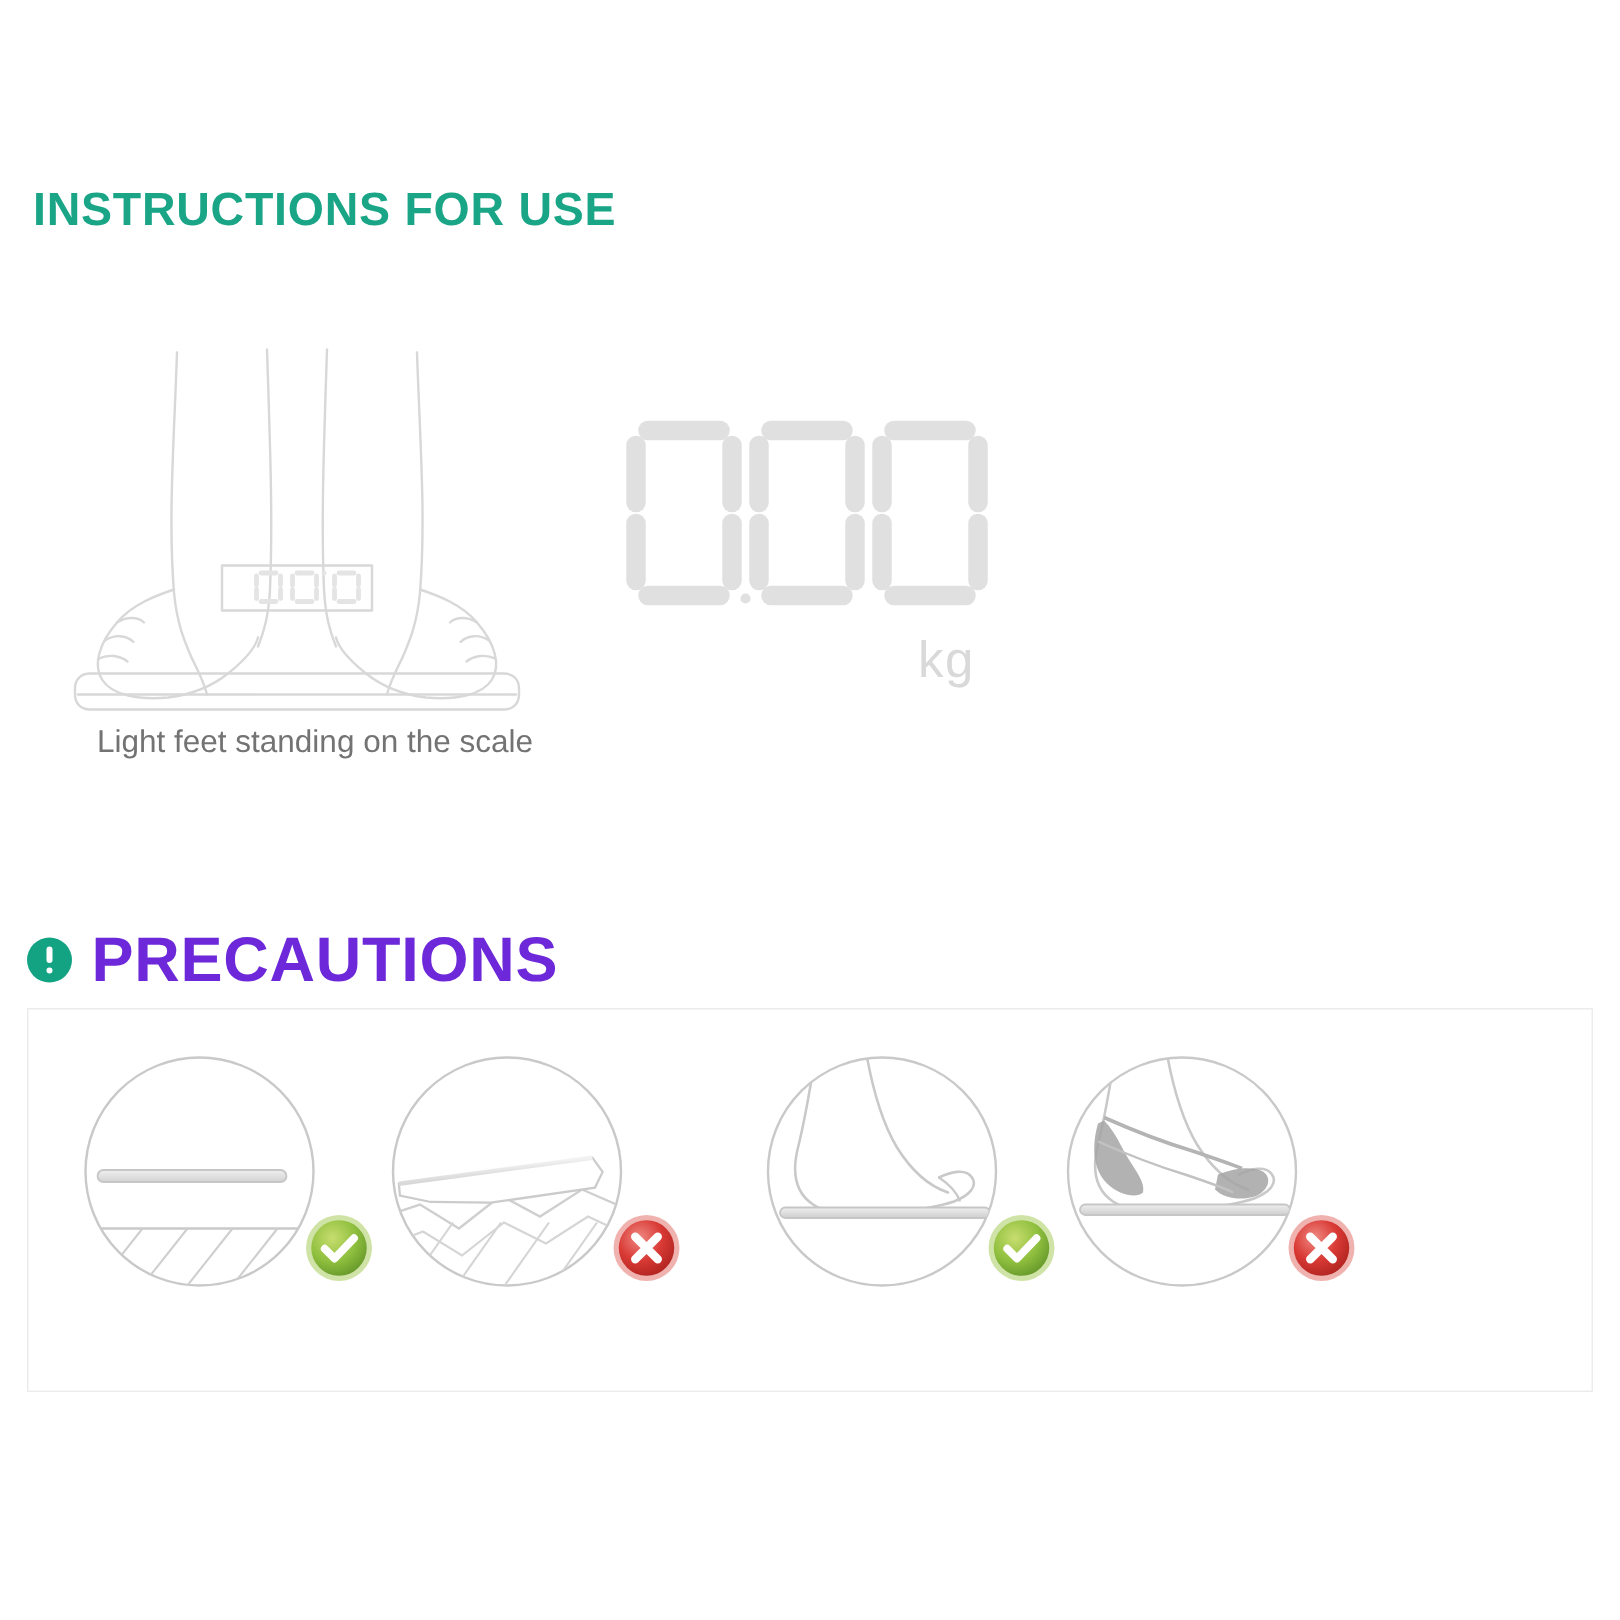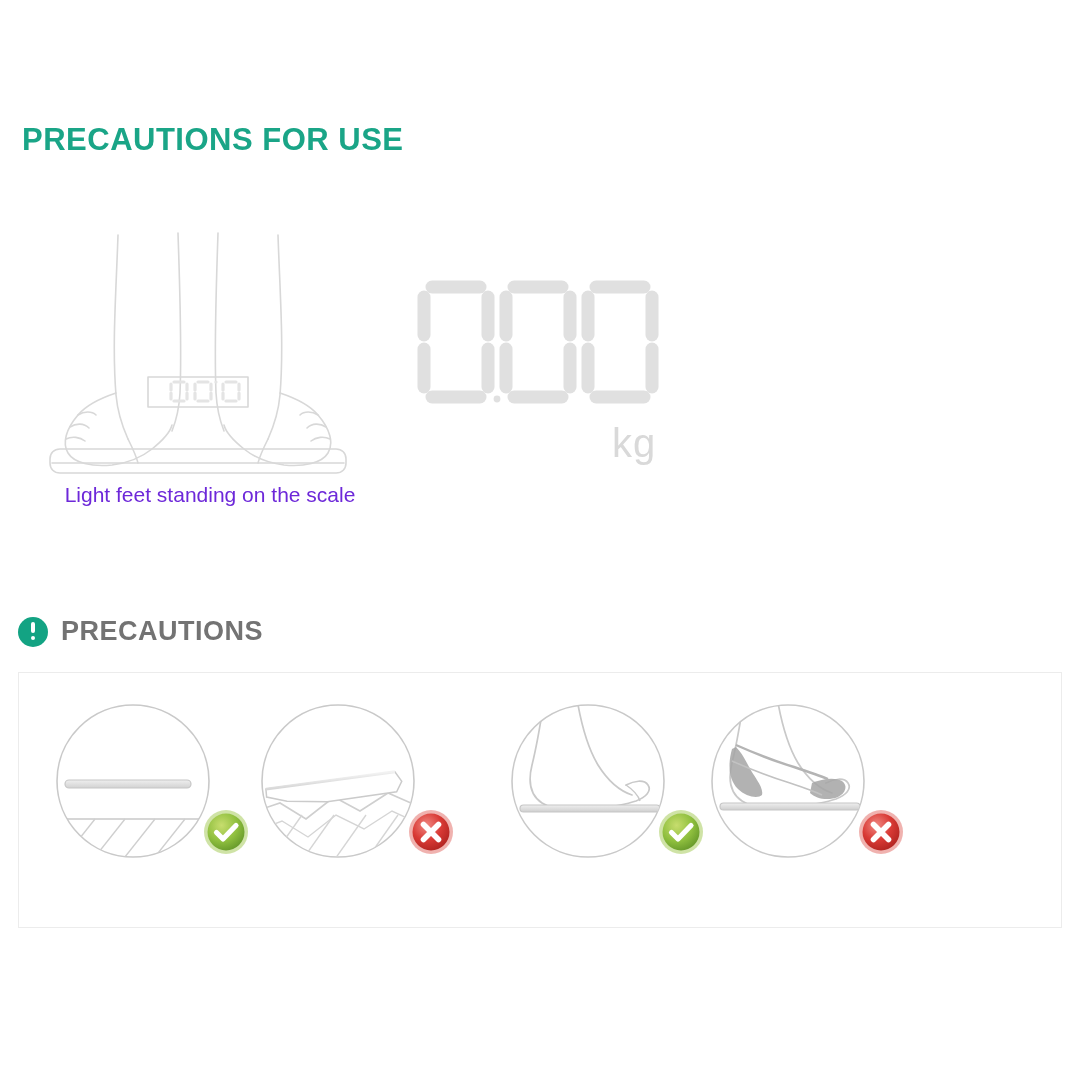--- a/index.html
+++ b/index.html
@@ -56,42 +56,42 @@
     width: 420px;
     height: 250px;
   }
 
   .step-caption {
     position: absolute;
     top: 258px;
     width: 420px;
     text-align: center;
     font-size: 21px;
-    color: #6d28d9;
+    color: #737373;
     white-space: nowrap;
   }
 
   
   .lcd-wrap {
     position: absolute;
     left: 0;
     top: 14px;
     width: 420px;
     height: 230px;
   }
   .lcd-digits {
     position: absolute;
     left: 28px;
     top: 40px;
   }
   .lcd-unit {
     position: absolute;
     left: 222px;
     top: 182px;
-    font-size: 40px;
+    font-size: 34px;
     color: #d9d9d9;
     letter-spacing: 1px;
   }
 
   
   .precautions-head {
     position: absolute;
     left: 18px;
     top: 616px;
     display: flex;
@@ -124,24 +124,24 @@
   }
   .warn-badge .bang::after {
     content: "";
     position: absolute;
     left: 0; top: 14px;
     width: 4px; height: 4px;
     background: #ffffff;
     border-radius: 50%;
   }
   .precautions-title {
-    font-size: 27px;
+    font-size: 42px;
     font-weight: bold;
     letter-spacing: 0.5px;
-    color: #737373;
+    color: #6d28d9;
     white-space: nowrap;
     text-align: right;
   }
 
   
   .precautions-panel {
     position: absolute;
     left: 18px;
     top: 672px;
     width: 1044px;
@@ -180,21 +180,21 @@
     height: 46px;
   }
 
   svg { display: block; overflow: visible; }
 </style>
 </head>
 <body>
 
 <div class="page">
 
-  <div class="instructions-title">PRECAUTIONS FOR USE</div>
+  <div class="instructions-title">INSTRUCTIONS FOR USE</div>
 
   <div class="steps">
 
     <div class="step step-1">
       <div class="step-art">
         <svg width="420" height="250" viewBox="0 0 420 250">
           <g fill="none" stroke="#d8d8d8" stroke-width="1.6" stroke-linecap="round" stroke-linejoin="round">
 
             <path d="M118 10 C 116 70, 112 120, 116 170 C 118 192, 124 205, 128 214"></path>
             <path d="M178 8 C 180 70, 182 120, 180 168 C 179 186, 176 196, 172 206"></path>

